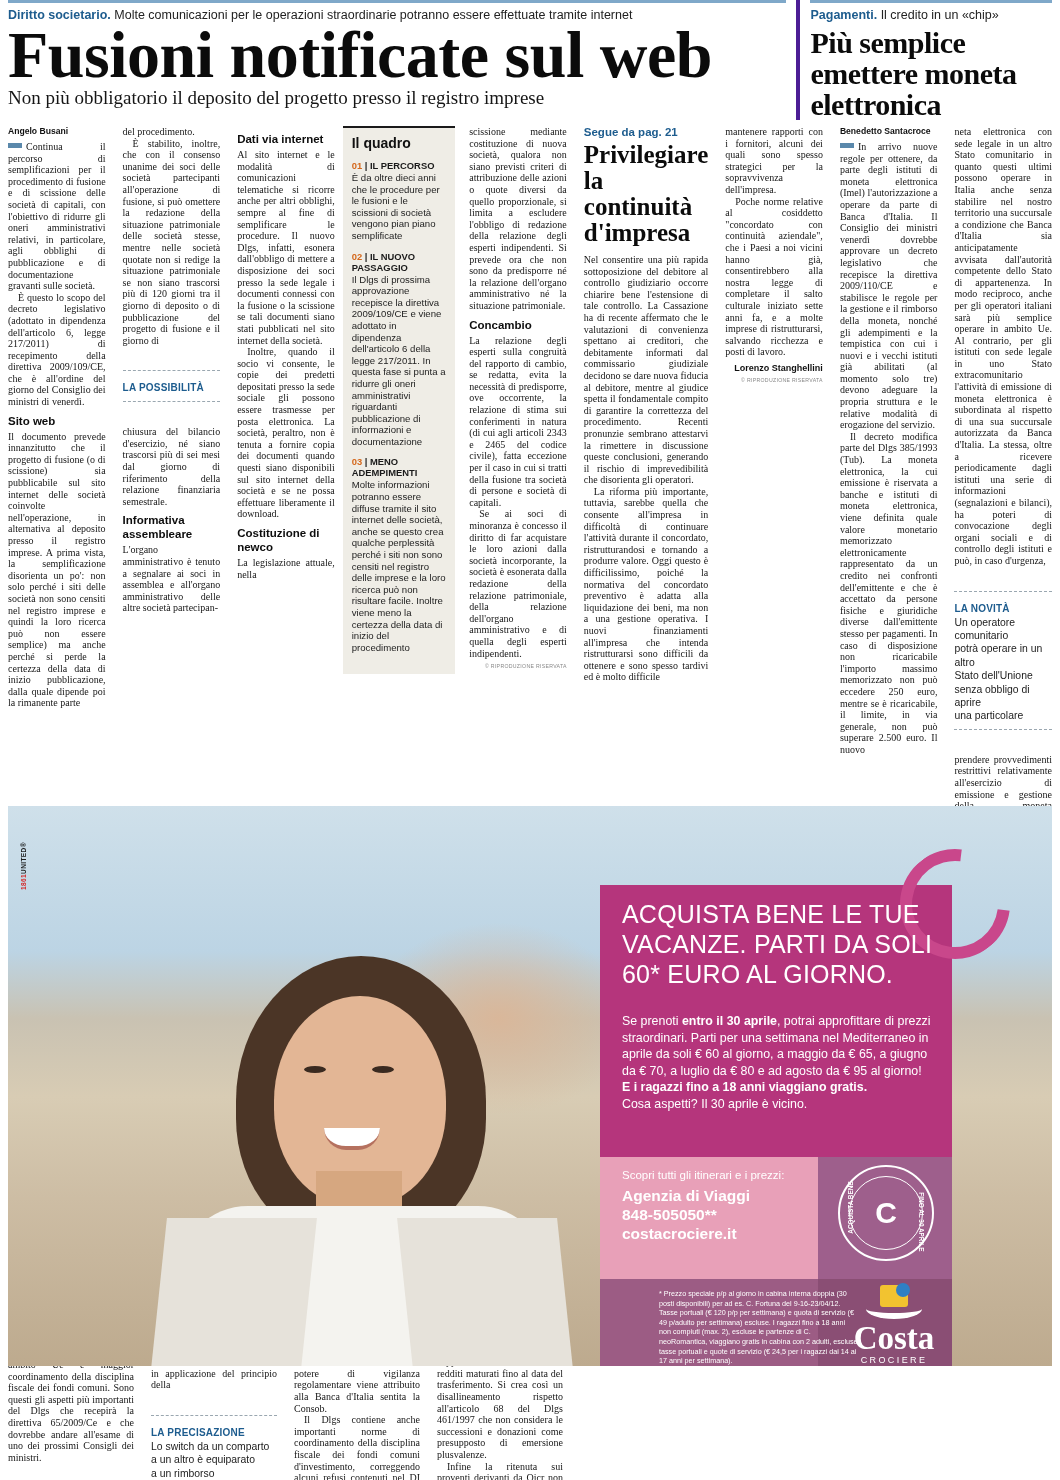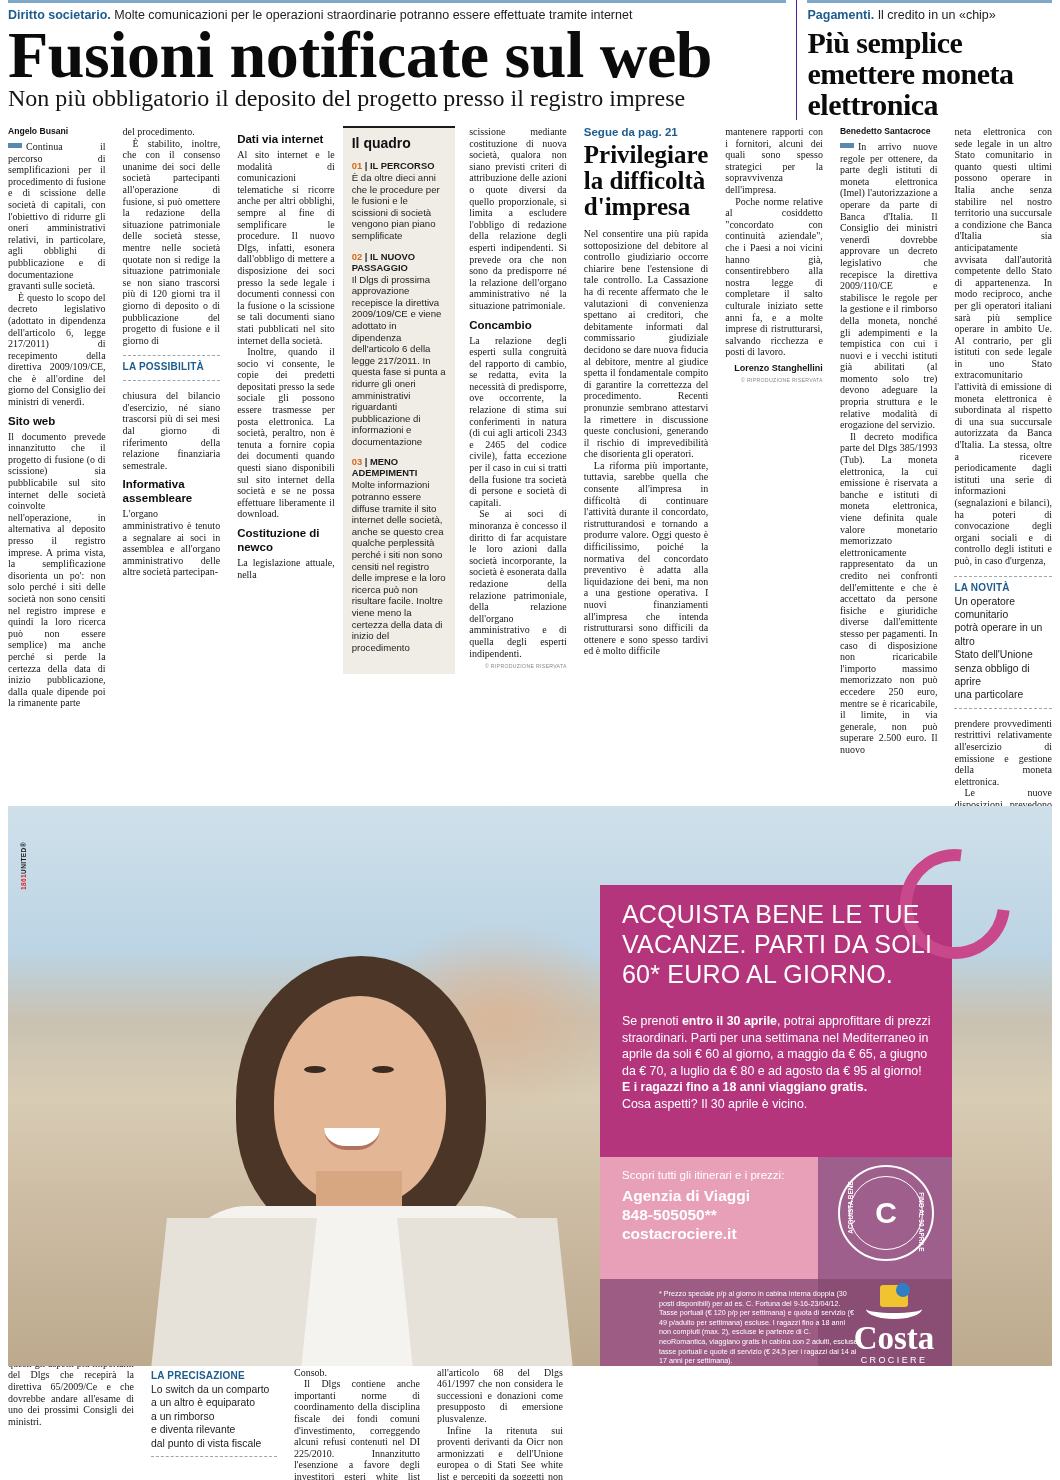--- a/index.html
+++ b/index.html
@@ -11,42 +11,42 @@
     overflow: hidden;
     position: relative;
   }
   .page { width: 1060px; height: 1480px; position: relative; padding: 0 8px; }
 
   
   .rule-blue { height: 3px; background: #7FA8C9; width: 100%; }
   .kicker { font-family: "Liberation Sans", sans-serif; font-size: 12.5px; line-height: 16px; color: #222; padding: 4px 0 2px 0; }
   .kicker b { color: #1D5C8E; font-weight: bold; }
   .headline { font-family: "Liberation Serif", serif; font-weight: bold; letter-spacing: -0.5px; color: #0b0b0b; }
-  .subhead { font-family: "Liberation Serif", serif; font-size: 24px; line-height: 22px; color: #151515; }
+  .subhead { font-family: "Liberation Serif", serif; font-size: 19px; line-height: 22px; color: #151515; }
 
   
   .top { display: flex; gap: 10px; }
   .top-left { width: 780px; }
-  .top-right { width: 256px; border-left: 1px solid #4c1d95; padding-left: 10px; }
+  .top-right { width: 256px; border-left: 4px solid #4c1d95; padding-left: 10px; }
   .h1-main { font-size: 66px; line-height: 56px; padding: 2px 0 4px 0; }
   .h1-right { font-size: 30px; line-height: 31px; padding: 2px 0 0 0; }
 
   
   .cols { display: flex; gap: 8px; margin-top: 6px; }
   .col { width: 126px; }
   .sep { width: 1px; background: #cfcfcf; flex: 0 0 1px; }
 
   .byline { font-family: "Liberation Sans", sans-serif; font-weight: bold; font-size: 8.6px; line-height: 11px; color: #111; margin-bottom: 4px; }
   p.body { font-size: 10px; line-height: 11.6px; text-align: justify; hyphens: auto; -webkit-hyphens: auto; color: #161616; text-indent: 10px; margin: 0; }
   p.body.first { text-indent: 0; }
   .sqr { display: inline-block; width: 14px; height: 5px; background: #5a88ab; margin-right: 4px; vertical-align: 2px; }
   h3.sub { font-family: "Liberation Sans", sans-serif; font-weight: bold; font-size: 11.5px; line-height: 14px; margin: 6px 0 3px 0; color: #0d0d0d; }
 
   
-  .pull { margin: 9px 0; border-top: 1px dashed #9aa7b0; border-bottom: 1px dashed #9aa7b0; padding: 5px 0 6px 0; }
+  .pull { margin: 24px 0; border-top: 1px dashed #9aa7b0; border-bottom: 1px dashed #9aa7b0; padding: 11px 0 6px 0; }
   .pull .t { font-family: "Liberation Sans", sans-serif; font-weight: bold; font-size: 10px; color: #1D5C8E; letter-spacing: .2px; margin-bottom: 2px; }
   .pull .l { font-family: "Liberation Sans", sans-serif; font-size: 10.4px; line-height: 13.4px; color: #1b1b1b; }
 
   
   .quadro { width: 140px; background: #EFEDE6; border-top: 2px solid #1a1a1a; padding: 7px 9px 12px 9px; }
   .quadro h4 { font-family: "Liberation Sans", sans-serif; font-weight: bold; font-size: 14px; margin-bottom: 9px; color: #111; }
   .qitem { margin-bottom: 9px; }
   .qitem .qh { font-family: "Liberation Sans", sans-serif; font-weight: bold; font-size: 9.4px; margin-bottom: 1px; color: #1a1a1a; }
   .qitem .qh .num { color: #D4671B; }
   .qitem .qt { font-family: "Liberation Sans", sans-serif; font-size: 9.6px; line-height: 11.6px; color: #1e1e1e; }
@@ -193,21 +193,21 @@
       <p class="body first">scissione mediante costituzione di nuova società, qualora non siano previsti criteri di attribuzione delle azioni o quote diversi da quello proporzionale, si limita a escludere l'obbligo di redazione della relazione degli esperti indipendenti. Si prevede ora che non sono da predisporre né la relazione dell'organo amministrativo né la situazione patrimoniale.</p>
       <h3 class="sub">Concambio</h3>
       <p class="body first">La relazione degli esperti sulla congruità del rapporto di cambio, se redatta, evita la necessità di predisporre, ove occorrente, la relazione di stima sui conferimenti in natura (di cui agli articoli 2343 e 2465 del codice civile), fatta eccezione per il caso in cui si tratti della fusione tra società di persone e società di capitali.</p>
       <p class="body">Se ai soci di minoranza è concesso il diritto di far acquistare le loro azioni dalla società incorporante, la società è esonerata dalla redazione della relazione patrimoniale, della relazione dell'organo amministrativo e di quella degli esperti indipendenti.</p>
       <div class="repro">© RIPRODUZIONE RISERVATA</div>
     </div>
     <div class="sep"></div>
 
     <div class="col">
       <div class="segue">Segue da pag. 21</div>
-      <h2 class="h2-segue">Privilegiare la difficoltà d'impresa</h2>
+      <h2 class="h2-segue">Privilegiare la continuità d'impresa</h2>
       <p class="body first">Nel consentire una più rapida sottoposizione del debitore al controllo giudiziario occorre chiarire bene l'estensione di tale controllo. La Cassazione ha di recente affermato che le valutazioni di convenienza spettano ai creditori, che debitamente informati dal commissario giudiziale decidono se dare nuova fiducia al debitore, mentre al giudice spetta il fondamentale compito di garantire la correttezza del procedimento. Recenti pronunzie sembrano attestarvi la rimettere in discussione queste conclusioni, generando il rischio di imprevedibilità che disorienta gli operatori.</p>
       <p class="body">La riforma più importante, tuttavia, sarebbe quella che consente all'impresa in difficoltà di continuare l'attività durante il concordato, ristrutturandosi e tornando a produrre valore. Oggi questo è difficilissimo, poiché la normativa del concordato preventivo è adatta alla liquidazione dei beni, ma non a una gestione operativa. I nuovi finanziamenti all'impresa che intenda ristrutturarsi sono difficili da ottenere e sono spesso tardivi ed è molto difficile</p>
     </div>
     <div class="sep"></div>
 
     <div class="col">
       <p class="body first">mantenere rapporti con i fornitori, alcuni dei quali sono spesso strategici per la sopravvivenza dell'impresa.</p>
       <p class="body">Poche norme relative al cosiddetto "concordato con continuità aziendale", che i Paesi a noi vicini hanno già, consentirebbero alla nostra legge di completare il salto culturale iniziato sette anni fa, e a molte imprese di ristrutturarsi, salvando ricchezza e posti di lavoro.</p>
       <div class="sign">Lorenzo Stanghellini</div>
       <div class="repro">© RIPRODUZIONE RISERVATA</div>

